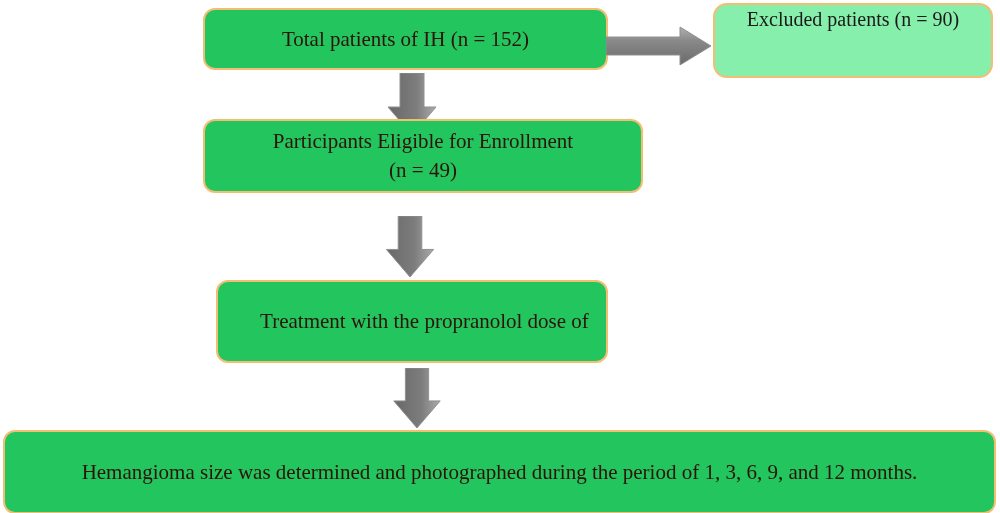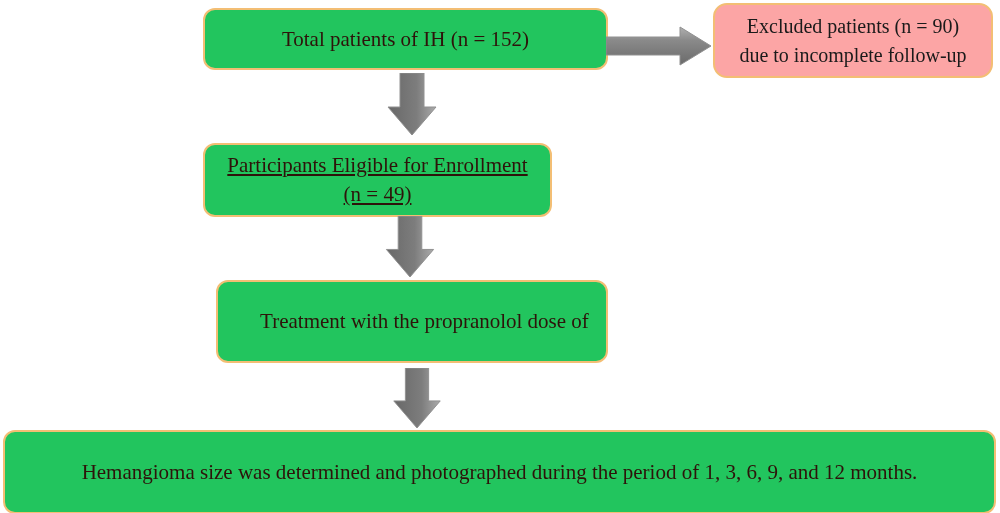--- a/index.html
+++ b/index.html
@@ -21,29 +21,30 @@
     display: flex;
     flex-direction: column;
     justify-content: center;
     align-items: center;
     text-align: center;
     font-size: 21px;
     line-height: 1.38;
   }
   .fbox .line { display: block; white-space: nowrap; }
   .fbox.white {
-    background: #fca5a5;
+    background: #86efac;
     color: #1A1A1A;
     border-radius: 14px;
     font-size: 20px;
     line-height: 1.45;
+    justify-content: space-between;
   }
   #box-total      { left: 203px; top: 8px;   width: 405px; height: 62px; }
   #box-excluded   { left: 713px; top: 3px;   width: 280px; height: 75px; }
-  #box-eligible   { left: 203px; top: 143px; width: 349px; height: 74px; text-decoration: underline; }
+  #box-eligible   { left: 203px; top: 119px; width: 440px; height: 74px; }
   #box-treatment  { left: 216px; top: 280px; width: 392px; height: 83px; padding-left: 25px; }
   #box-outcome    { left: 3px;   top: 430px; width: 993px; height: 84px; }
   .arrow { position: absolute; }
   #arrow-right-1 { left: 606px; top: 26px;  width: 107px; height: 40px; }
   #arrow-down-1  { left: 386px; top: 73px;  width: 52px;  height: 62px; }
   #arrow-down-2  { left: 384px; top: 216px; width: 52px;  height: 61px; }
   #arrow-down-3  { left: 391px; top: 368px; width: 52px;  height: 60px; }
 </style>
 </head>
 <body>
@@ -68,21 +69,20 @@
   <div class="fbox" id="box-total">
     <span class="line">Total patients of IH (n = 152)</span>
   </div>
 
   <svg class="arrow" id="arrow-right-1" viewBox="0 0 107 40">
     <path d="M0 11 H74 V1 L105 20 L74 39 V29 H0 Z" fill="url(#gradH)" stroke="#909090" stroke-width="1"></path>
   </svg>
 
   <div class="fbox white" id="box-excluded">
     <span class="line">Excluded patients (n = 90)</span>
-    <span class="line">due to incomplete follow-up</span>
   </div>
 
   <svg class="arrow" id="arrow-down-1" viewBox="0 0 52 62">
     <path d="M14 0 H38 V34 H50 L26 62 L2 34 H14 Z" fill="url(#gradV)" stroke="#909090" stroke-width="1"></path>
   </svg>
 
   <div class="fbox" id="box-eligible">
     <span class="line">Participants Eligible for Enrollment</span>
     <span class="line">(n = 49)</span>
   </div>

